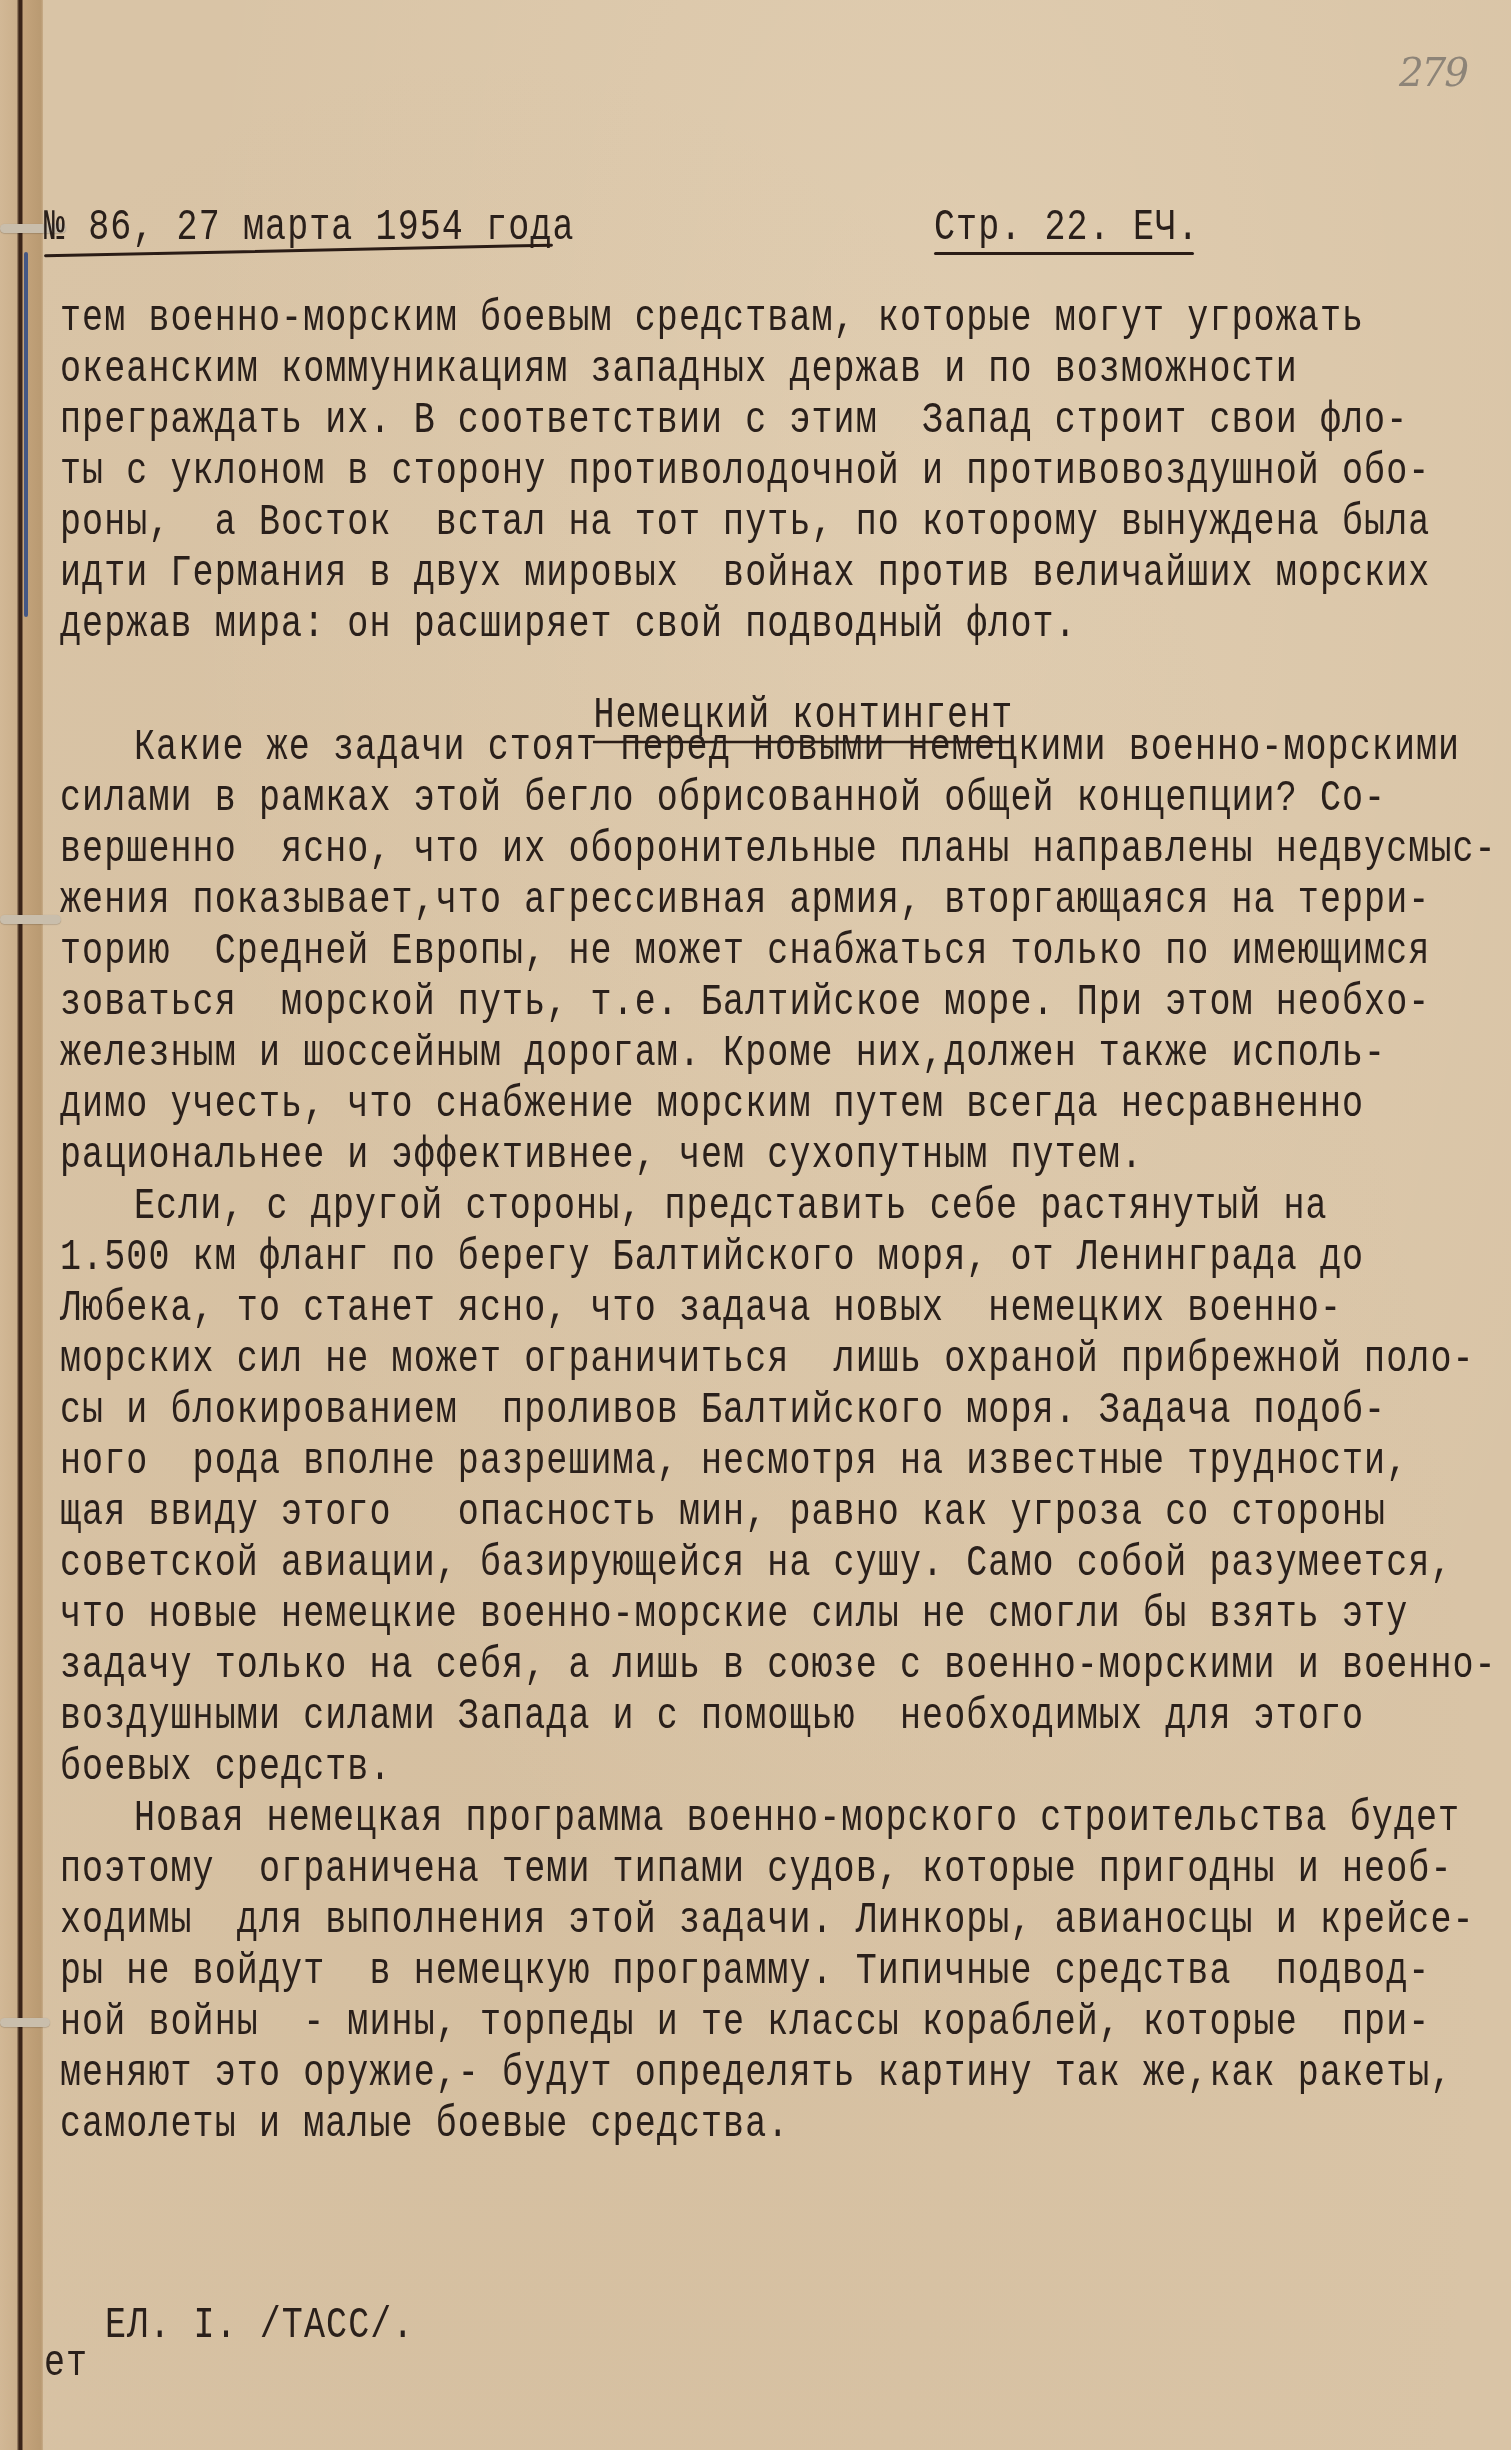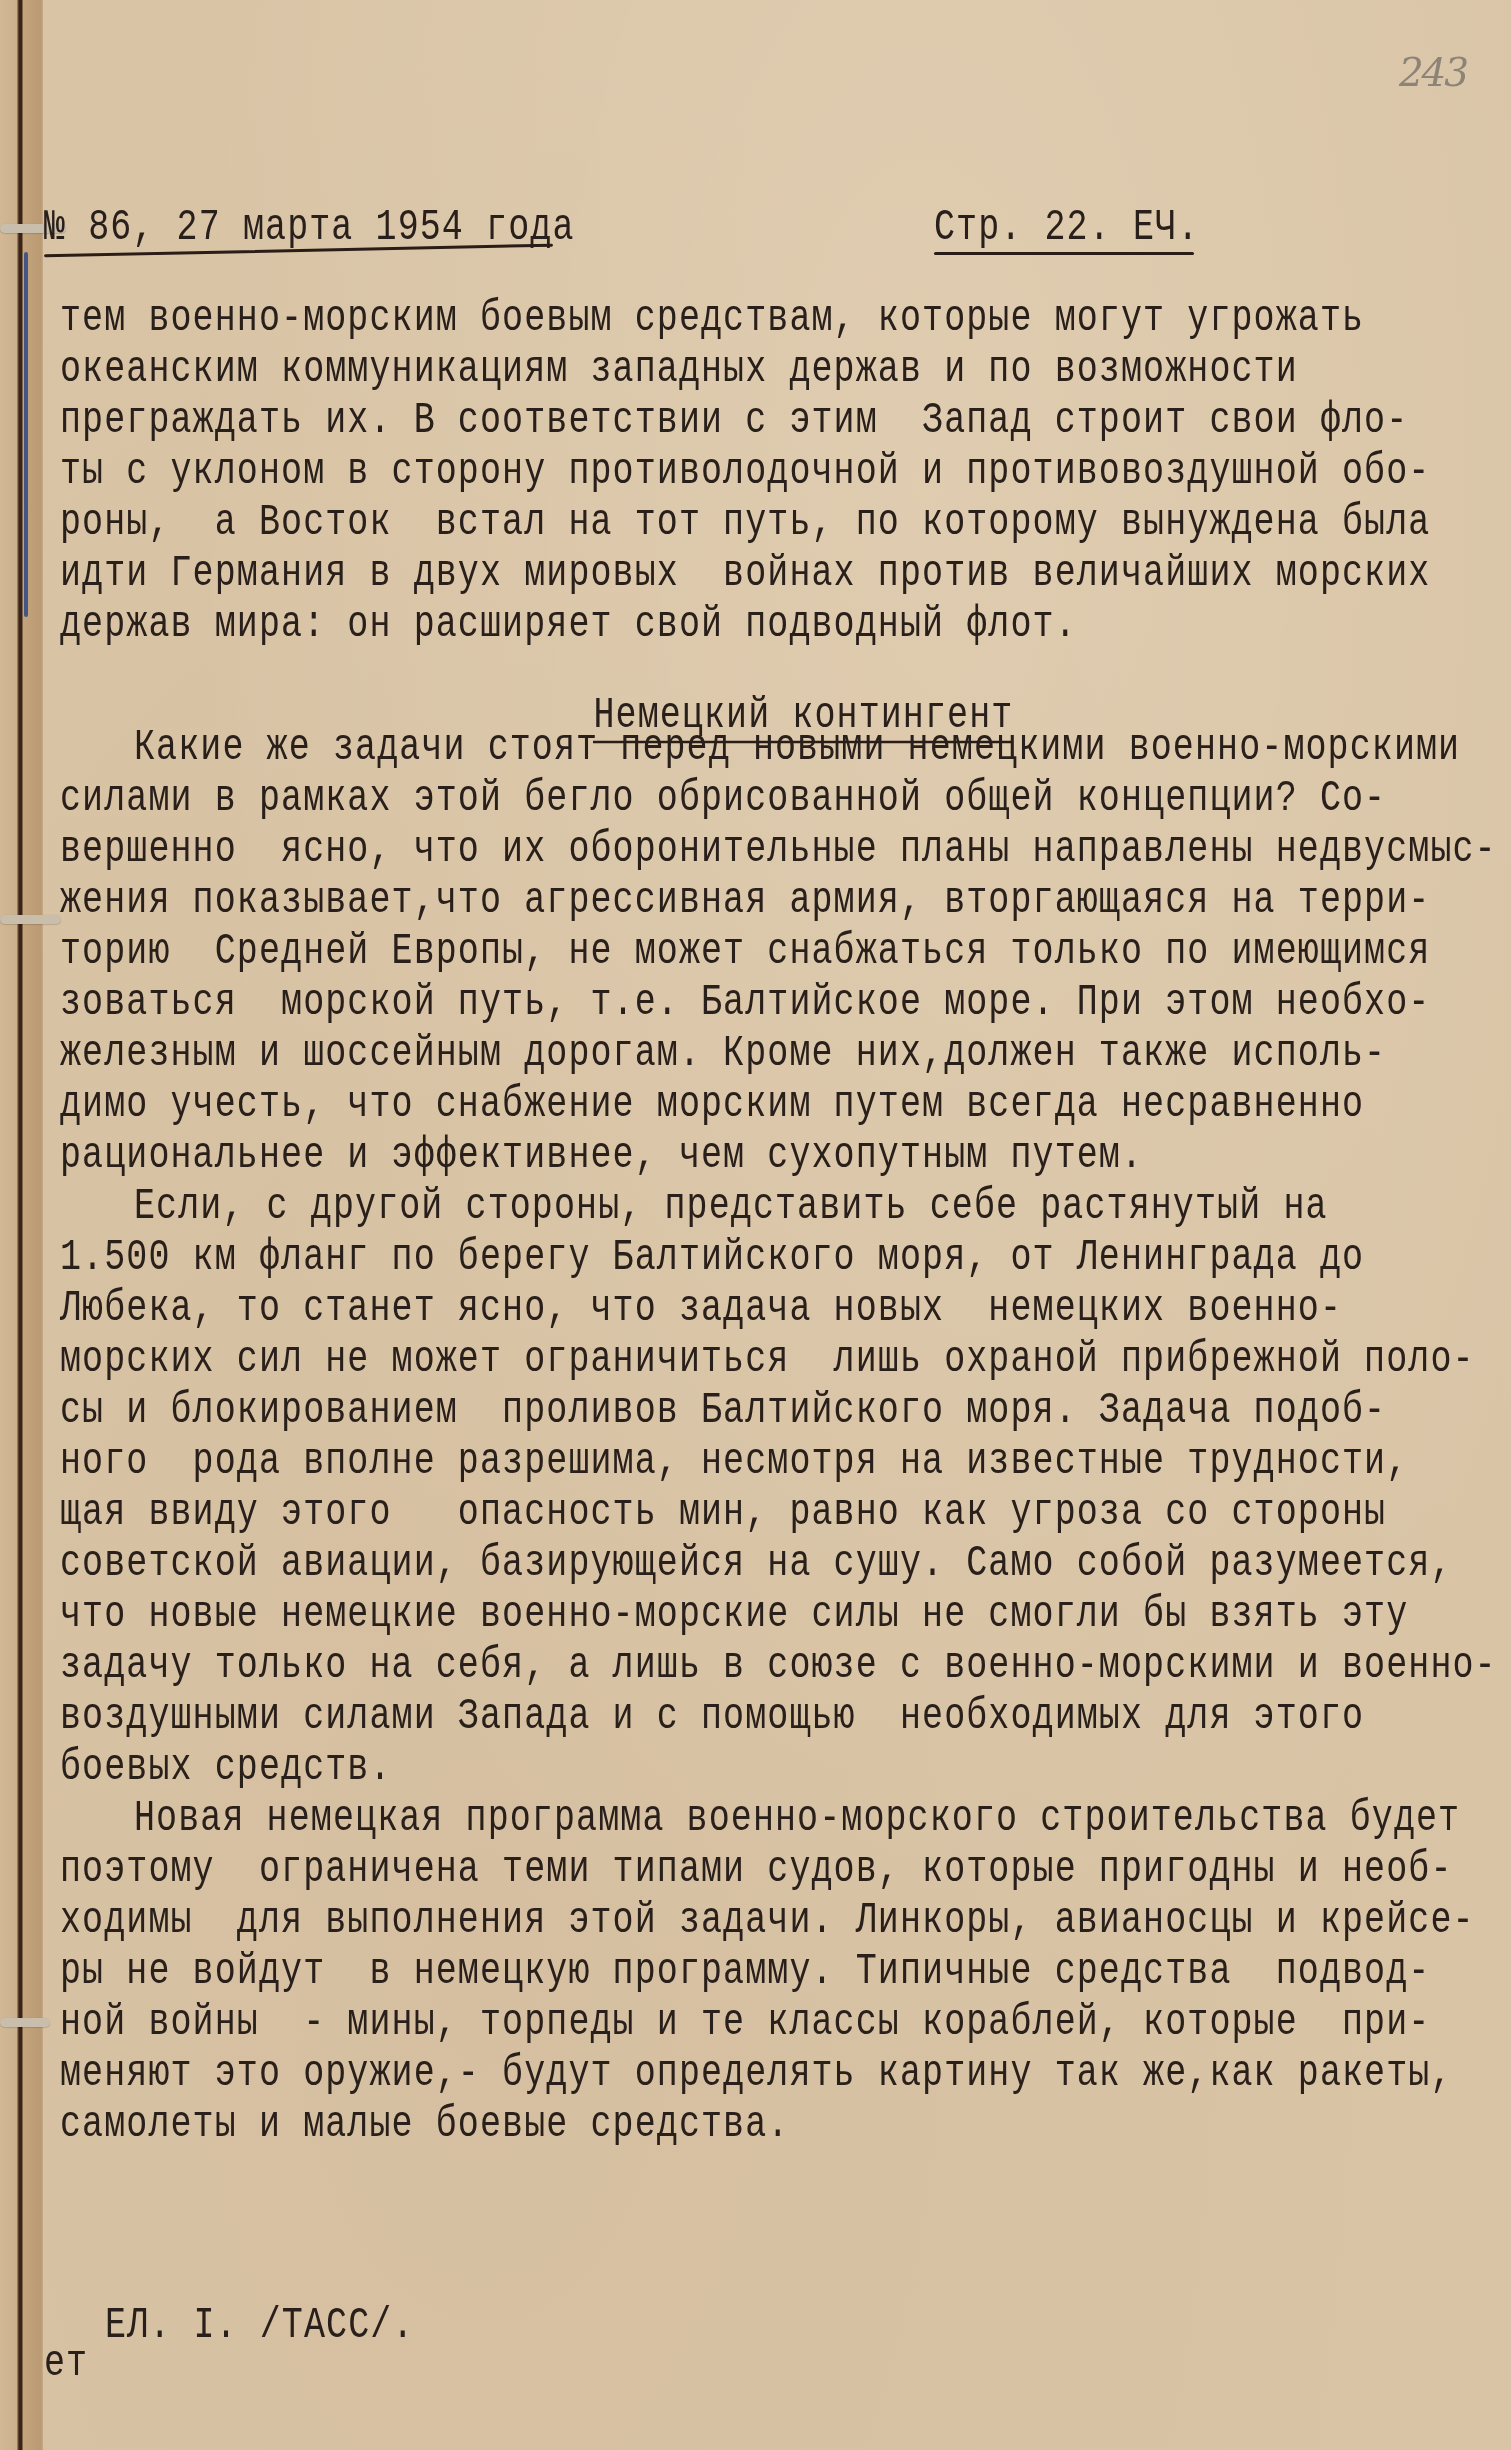--- a/index.html
+++ b/index.html
@@ -61,21 +61,21 @@
 </head>
 <body>
 
 <div class="spine"></div>
 <div class="paper"></div>
 <div class="blue-line"></div>
 <div class="thread" style="left:0;top:224px;width:66px;"></div>
 <div class="thread" style="left:0;top:915px;width:61px;"></div>
 <div class="thread" style="left:0;top:2018px;width:50px;"></div>
 
-<div class="folio">243</div>
+<div class="folio">279</div>
 
 <div class="typed header-left">№ 86, 27 марта 1954 года</div>
 <div class="uline" style="left:44px;top:249px;width:509px;transform:rotate(-1.2deg);"></div>
 <div class="typed header-right">Стр. 22. ЕЧ.</div>
 <div class="uline" style="left:934px;top:252px;width:260px;"></div>
 
 <div class="body-lines">
   <div>
     <div class="line"><span class="t">тем военно-морским боевым средствам, которые могут угрожать</span></div>
     <div class="line"><span class="t">океанским коммуникациям западных держав и по возможности</span></div>

